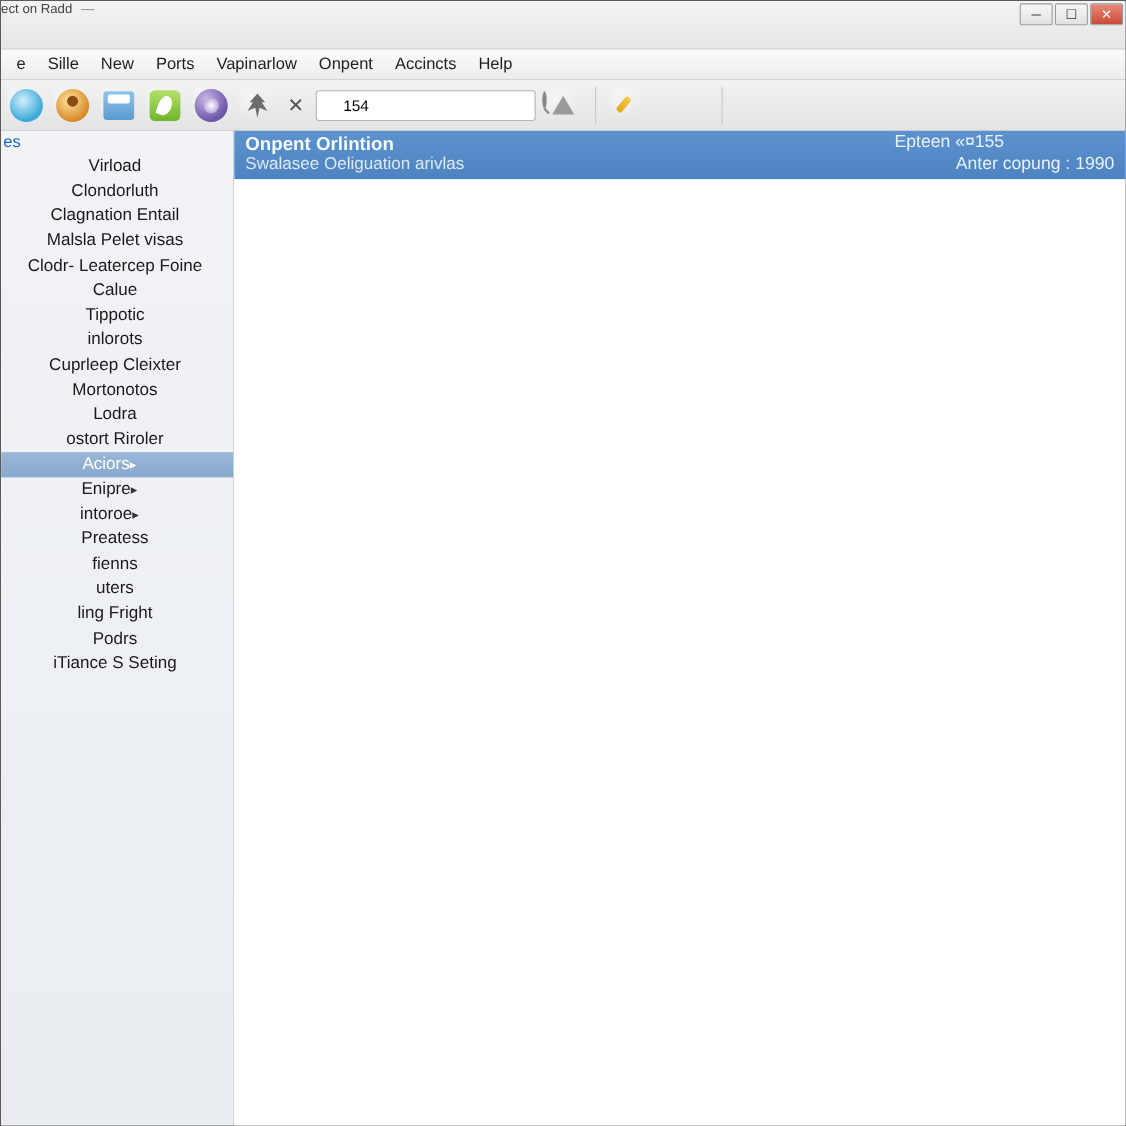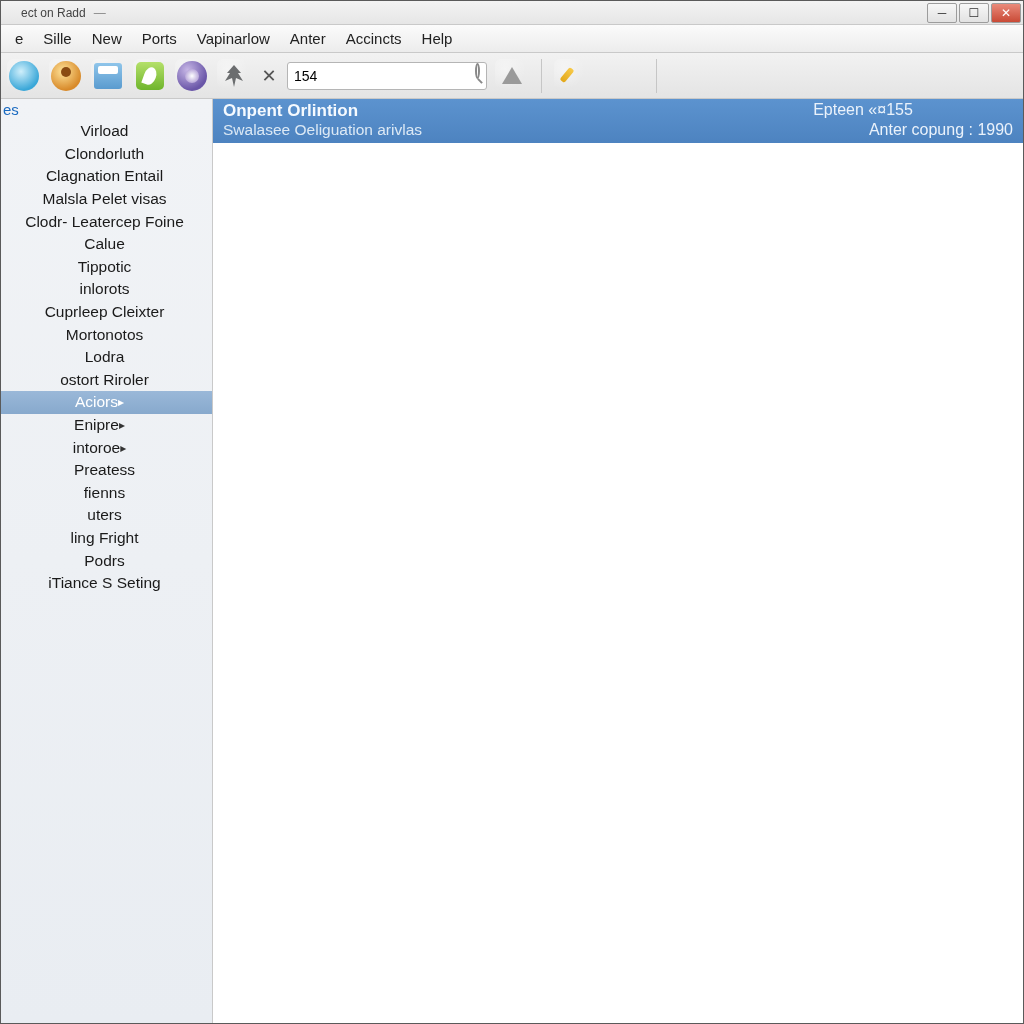--- a/index.html
+++ b/index.html
@@ -6,22 +6,22 @@
 html, body { width: 1024px; height: 1024px; overflow: hidden; background: #3a3a32; }
 
 .window {
   position: absolute; left: 0; top: 0; width: 1024px; height: 1024px;
   background: #fff; display: flex; flex-direction: column;
   border: 1px solid #5a5a5a;
 }
 
 
 .titlebar {
-  height: 24px; background: linear-gradient(#f3f3f3, #e6e6e6);
-  display: flex; align-items: center; padding: 0 20px;
+  height: 44px; background: linear-gradient(#f3f3f3, #e6e6e6);
+  display: flex; padding: 0 0;
   border-bottom: 1px solid #c9c9c9; font-size: 12px; color: #444;
   position: relative;
 }
 .titlebar .title { flex: 0 0 auto; }
 .title-dash { margin-left: 8px; color: #888; }
 .window-controls {
   position: absolute; right: 2px; top: 2px; display: flex; gap: 2px;
 }
 .win-btn {
   width: 30px; height: 20px; background: linear-gradient(#f7f7f7,#e2e2e2);
@@ -57,21 +57,21 @@
 .ico-box::before { content:""; position:absolute; left:4px; top:3px; width:20px; height:8px; background:#fff; border-radius:2px; }
 .ico-leaf { width: 28px; height: 28px; background: linear-gradient(#b5e06a,#6fb52c); border-radius: 5px; position:relative; }
 .ico-leaf::after { content:""; position:absolute; left:8px; top:5px; width:12px; height:18px; background:#fff; border-radius:50% 50% 50% 0; transform:rotate(20deg); }
 .ico-orb { width: 30px; height: 30px; background: radial-gradient(circle at 35% 30%, #c7b7e6, #6a56a8 70%); border-radius:50%; position:relative; }
 .ico-orb::after { content:""; position:absolute; left:8px; top:8px; width:14px; height:14px; border-radius:50%; background:radial-gradient(circle,#fff,#b9a8da 70%); }
 .ico-eagle { width: 30px; height: 30px; position: relative; }
 .ico-eagle svg { width:30px; height:30px; }
 .tx { width:20px; height:20px; display:flex; align-items:center; justify-content:center; font-size:18px; color:#555; }
 .searchbox {
   width: 200px; height: 28px; background:#fff; border:1px solid #b5b5b5;
-  border-radius: 3px; display:flex; padding:0 6px;
+  border-radius: 3px; display:flex; padding:0 24px;
   font-size: 14px; color:#333;
 }
 .searchbox input { border:none; outline:none; flex:1; font-size:14px; background:transparent; }
 .sb-icon { width:16px; height:16px; border:2px solid #888; border-radius:50%; position:relative; }
 .sb-icon::after { content:""; position:absolute; right:-5px; bottom:-5px; width:6px; height:2px; background:#888; transform:rotate(45deg); }
 .ico-tri { width:0; height:0; border-left:10px solid transparent; border-right:10px solid transparent; border-bottom:17px solid #9a9a9a; }
 .ico-pencil { width:22px; height:22px; position:relative; }
 .ico-pencil::before { content:""; position:absolute; left:4px; top:2px; width:6px; height:16px; background:linear-gradient(#f7c948,#e2a71a); transform:rotate(40deg); border-radius:2px; }
 .toolbar-sep { width:1px; height:34px; background:#c6c6c6; margin:0 4px; }
 .toolbar-end { width:1px; height:34px; background:#c6c6c6; margin-left: 60px; }
@@ -126,21 +126,21 @@
       <div class="win-btn close">✕</div>
     </div>
   </div>
 
   <div class="menubar">
     <div class="menu-item">e</div>
     <div class="menu-item">Sille</div>
     <div class="menu-item">New</div>
     <div class="menu-item">Ports</div>
     <div class="menu-item">Vapinarlow</div>
-    <div class="menu-item">Anter</div>
+    <div class="menu-item">Onpent</div>
     <div class="menu-item">Accincts</div>
     <div class="menu-item">Help</div>
   </div>
 
   <div class="toolbar">
     <div class="tbtn">
         <div class="ico-globe"></div>
       </div>
     <div class="tbtn">
         <div class="ico-medal"></div>

